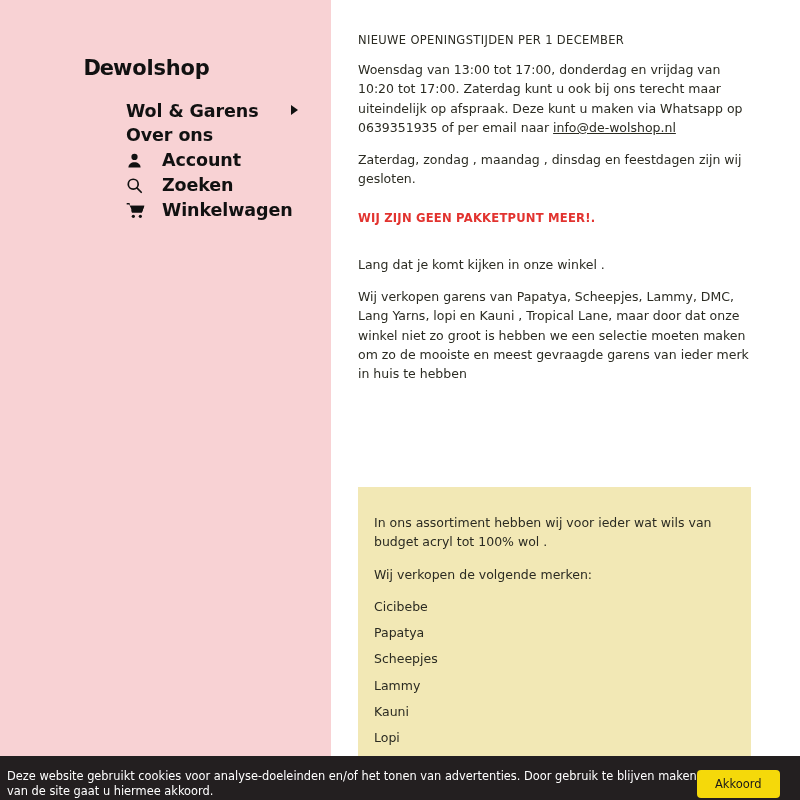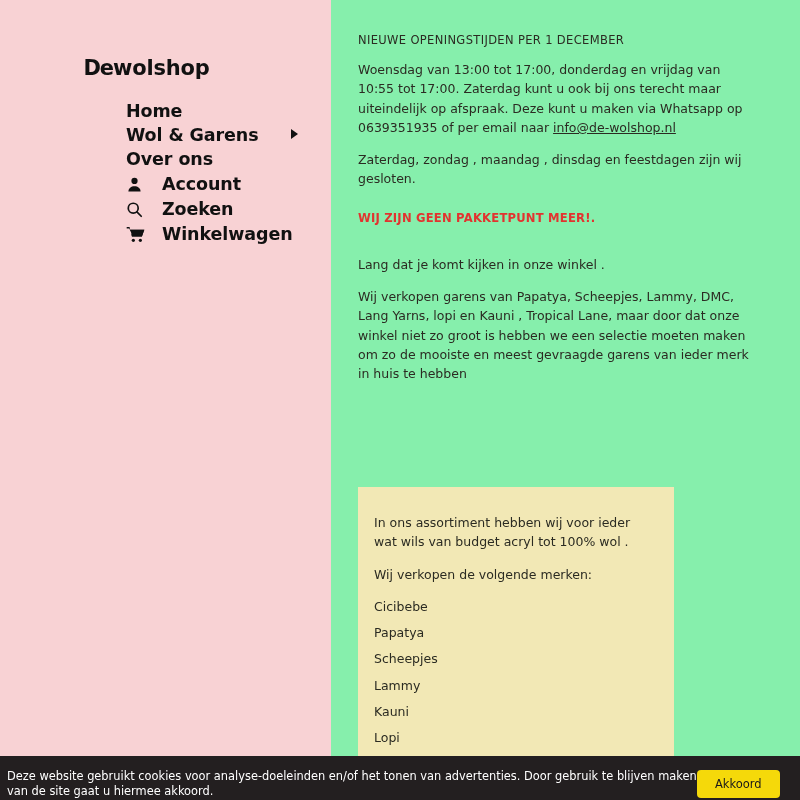--- a/index.html
+++ b/index.html
@@ -26,21 +26,21 @@
 
   .sidebar {
     width: 331px;
     flex: 0 0 331px;
     background: #f8d2d4;
     position: relative;
   }
 
   .content {
     flex: 1 1 auto;
-    background: #86efac;
+    background: #ffffff;
     position: relative;
   }
 
   
   .logo {
     position: absolute;
     top: 56px;
     left: 0;
     width: 100%;
     text-align: center;
@@ -143,21 +143,21 @@
     font-family: "DejaVu Sans", sans-serif;
   }
 
   .spacer-sm { height: 4px; }
 
   
   .yellow-panel {
     position: absolute;
     left: 358px;
     top: 487px;
-    width: 316px;
+    width: 393px;
     height: 270px;
     background: #f2e8b5;
   }
 
   .yellow-inner {
     padding: 26px 28px 0 16px;
   }
 
   .yellow-panel p {
     font-size: 12.5px;
@@ -218,23 +218,20 @@
 <div class="page">
 
   <aside class="sidebar">
 
     <div class="logo">
       <span class="logo-de">De</span><span>wolshop</span>
     </div>
 
     <nav class="nav">
 
-      <div class="nav-row">
-        <span class="nav-label">Home</span>
-      </div>
 
       <div class="nav-row">
         <span class="nav-label">Wol &amp; Garens</span>
         <span class="nav-arrow"></span>
       </div>
 
       <div class="nav-row">
         <span class="nav-label">Over ons</span>
       </div>
 
@@ -271,21 +268,21 @@
       </div>
 
     </nav>
   </aside>
 
   <main class="content">
     <div class="content-inner">
 
       <div class="heading">NIEUWE OPENINGSTIJDEN PER 1 DECEMBER</div>
 
-      <p class="body-text"><span>Woensdag  van 13:00 tot 17:00, donderdag  en vrijdag van 10:55 tot 17:00. Zaterdag kunt u ook bij ons terecht maar uiteindelijk op afspraak. Deze kunt u maken via Whatsapp op  0639351935  of per email naar </span><a class="email-link" href="#">info@de-wolshop.nl</a></p>
+      <p class="body-text"><span>Woensdag  van 13:00 tot 17:00, donderdag  en vrijdag van 10:20 tot 17:00. Zaterdag kunt u ook bij ons terecht maar uiteindelijk op afspraak. Deze kunt u maken via Whatsapp op  0639351935  of per email naar </span><a class="email-link" href="#">info@de-wolshop.nl</a></p>
 
       <p class="body-text">Zaterdag, zondag , maandag , dinsdag en  feestdagen zijn wij gesloten.</p>
 
       <div class="red-note">WIJ ZIJN GEEN PAKKETPUNT MEER!.</div>
 
       <p class="body-text">Lang dat je komt kijken in onze winkel .</p>
 
       <p class="body-text">Wij verkopen garens van Papatya, Scheepjes, Lammy, DMC, Lang Yarns, lopi en Kauni , Tropical Lane, maar door dat onze winkel niet zo groot is hebben we een selectie moeten maken om zo de mooiste en meest gevraagde garens van ieder merk in huis te hebben</p>
 
     </div>

